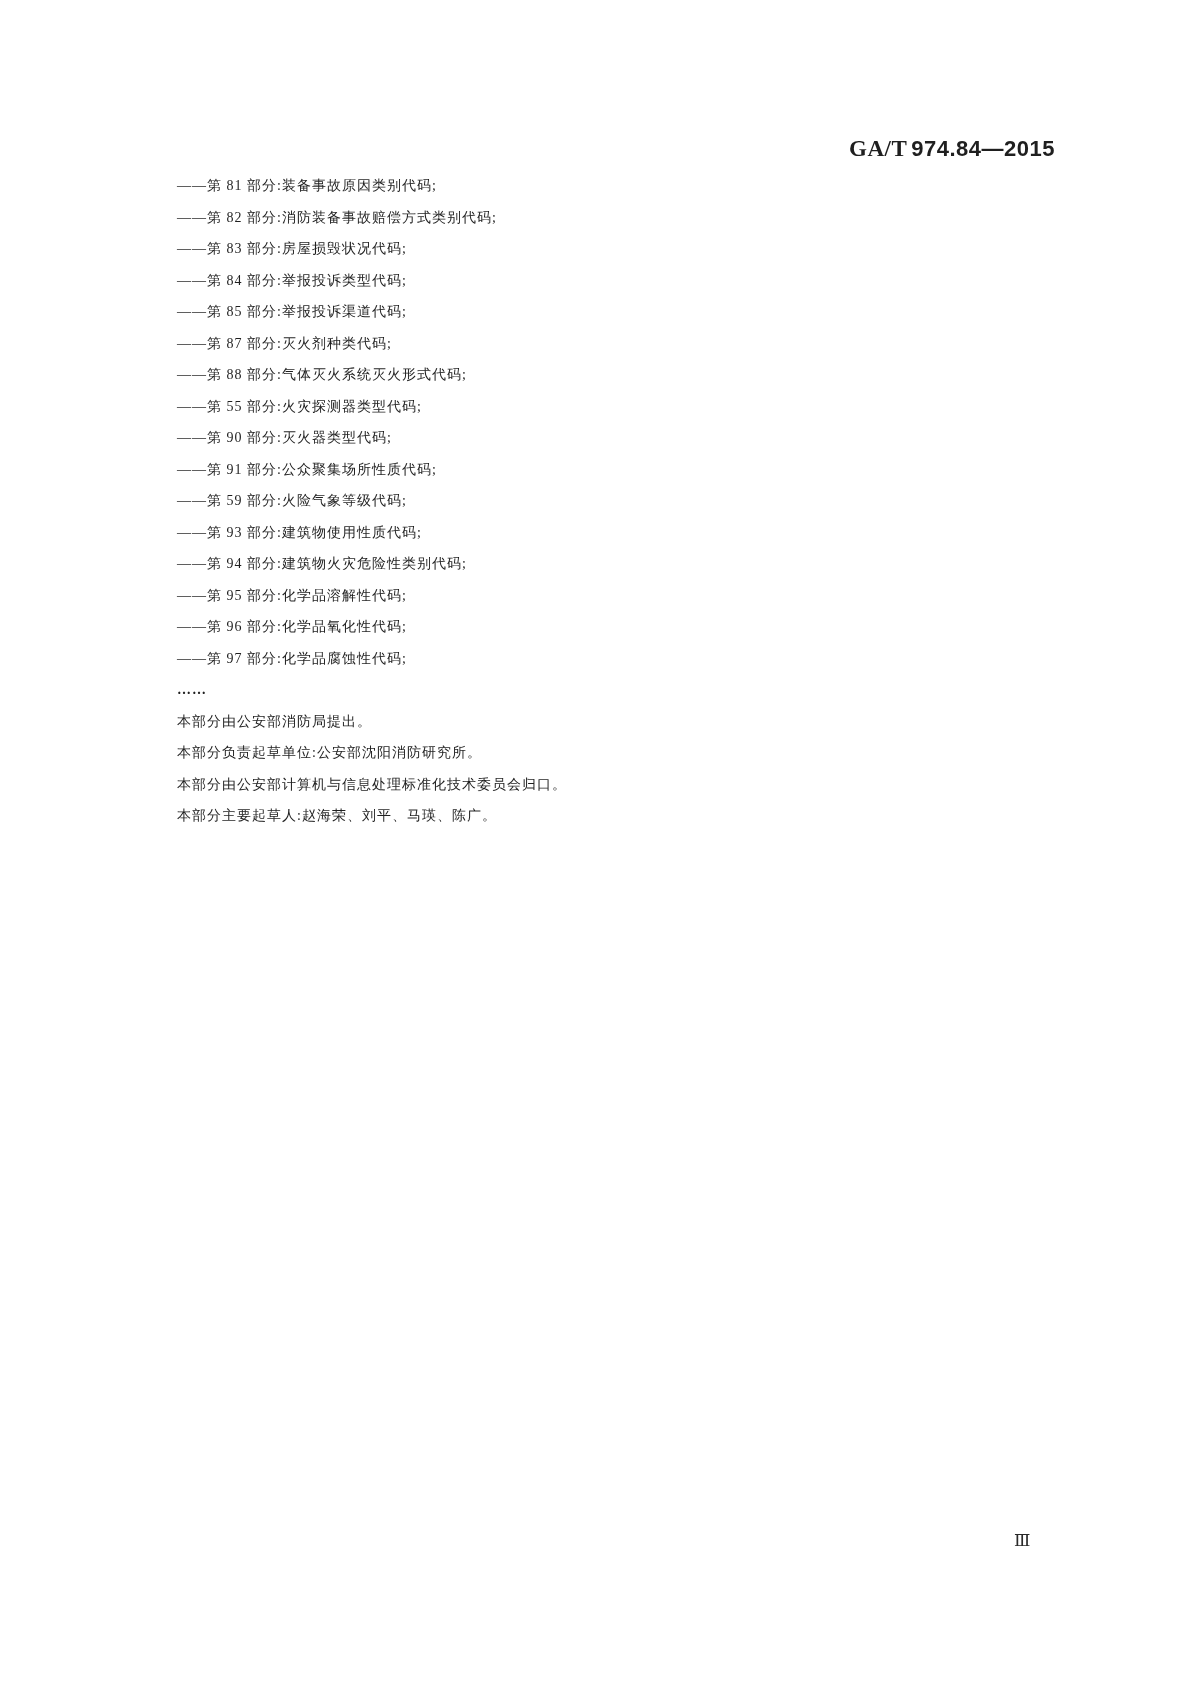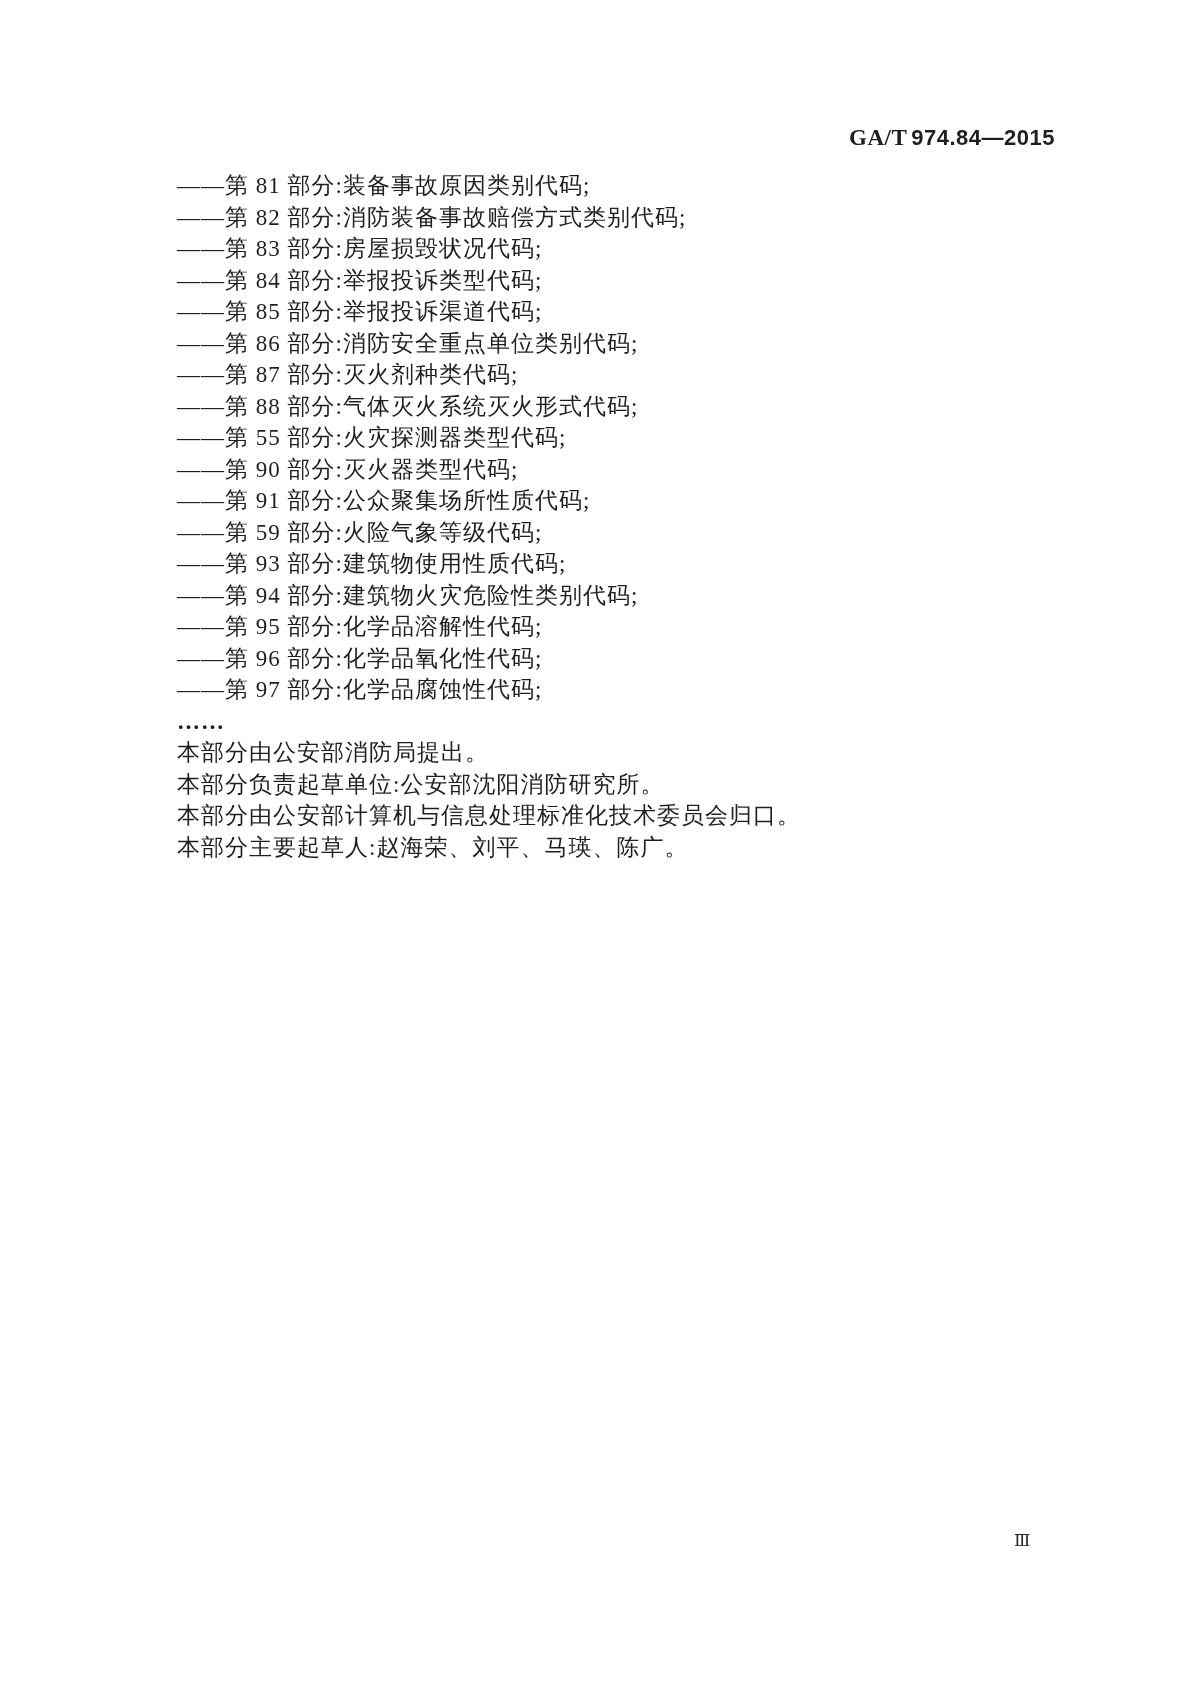--- a/index.html
+++ b/index.html
@@ -11,21 +11,21 @@
     position: relative;
     width: 1191px;
     height: 1684px;
     background: #ffffff;
     overflow: hidden;
     font-family: "Liberation Serif", "DejaVu Serif", serif;
     color: #1f1f1f;
   }
   .doc-header {
     position: absolute;
-    top: 124px;
+    top: 135px;
     right: 136px;
     line-height: 28px;
     white-space: nowrap;
     text-align: right;
   }
   .doc-header .code-prefix {
     font-family: "Liberation Serif", "DejaVu Serif", serif;
     font-weight: bold;
     font-size: 23px;
     letter-spacing: 0.5px;
@@ -36,21 +36,21 @@
     font-size: 22px;
     letter-spacing: 0.5px;
   }
   .content {
     position: absolute;
     left: 177px;
     top: 170px;
     width: 900px;
   }
   .line {
-    font-size: 23px;
+    font-size: 14px;
     line-height: 31.5px;
     letter-spacing: 1px;
     white-space: nowrap;
   }
   .ellipsis-line {
     font-weight: bold;
   }
   .page-number {
     position: absolute;
     left: 1014px;
@@ -69,21 +69,20 @@
     <span class="code-prefix">GA/T</span>
     <span class="code-number">974.84—2015</span>
   </div>
 
   <div class="content">
     <div class="line">——第 81 部分:装备事故原因类别代码;</div>
     <div class="line">——第 82 部分:消防装备事故赔偿方式类别代码;</div>
     <div class="line">——第 83 部分:房屋损毁状况代码;</div>
     <div class="line">——第 84 部分:举报投诉类型代码;</div>
     <div class="line">——第 85 部分:举报投诉渠道代码;</div>
-    <div class="line">——第 86 部分:消防安全重点单位类别代码;</div>
     <div class="line">——第 87 部分:灭火剂种类代码;</div>
     <div class="line">——第 88 部分:气体灭火系统灭火形式代码;</div>
     <div class="line">——第 55 部分:火灾探测器类型代码;</div>
     <div class="line">——第 90 部分:灭火器类型代码;</div>
     <div class="line">——第 91 部分:公众聚集场所性质代码;</div>
     <div class="line">——第 59 部分:火险气象等级代码;</div>
     <div class="line">——第 93 部分:建筑物使用性质代码;</div>
     <div class="line">——第 94 部分:建筑物火灾危险性类别代码;</div>
     <div class="line">——第 95 部分:化学品溶解性代码;</div>
     <div class="line">——第 96 部分:化学品氧化性代码;</div>

